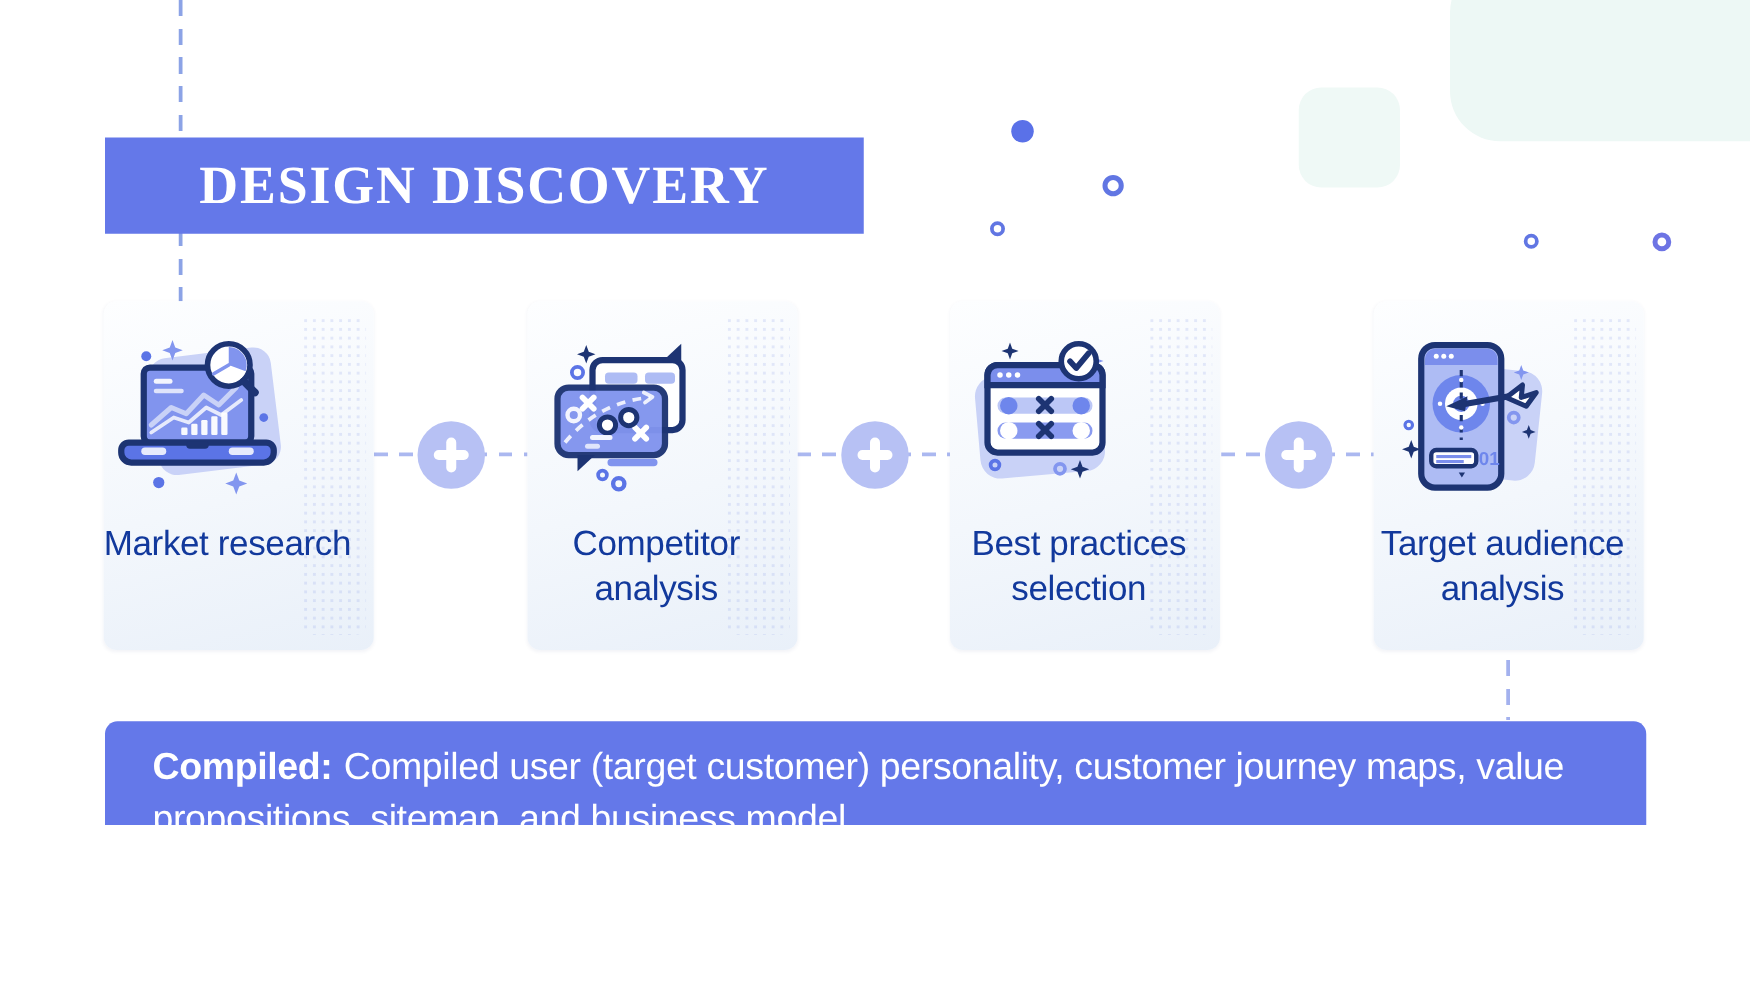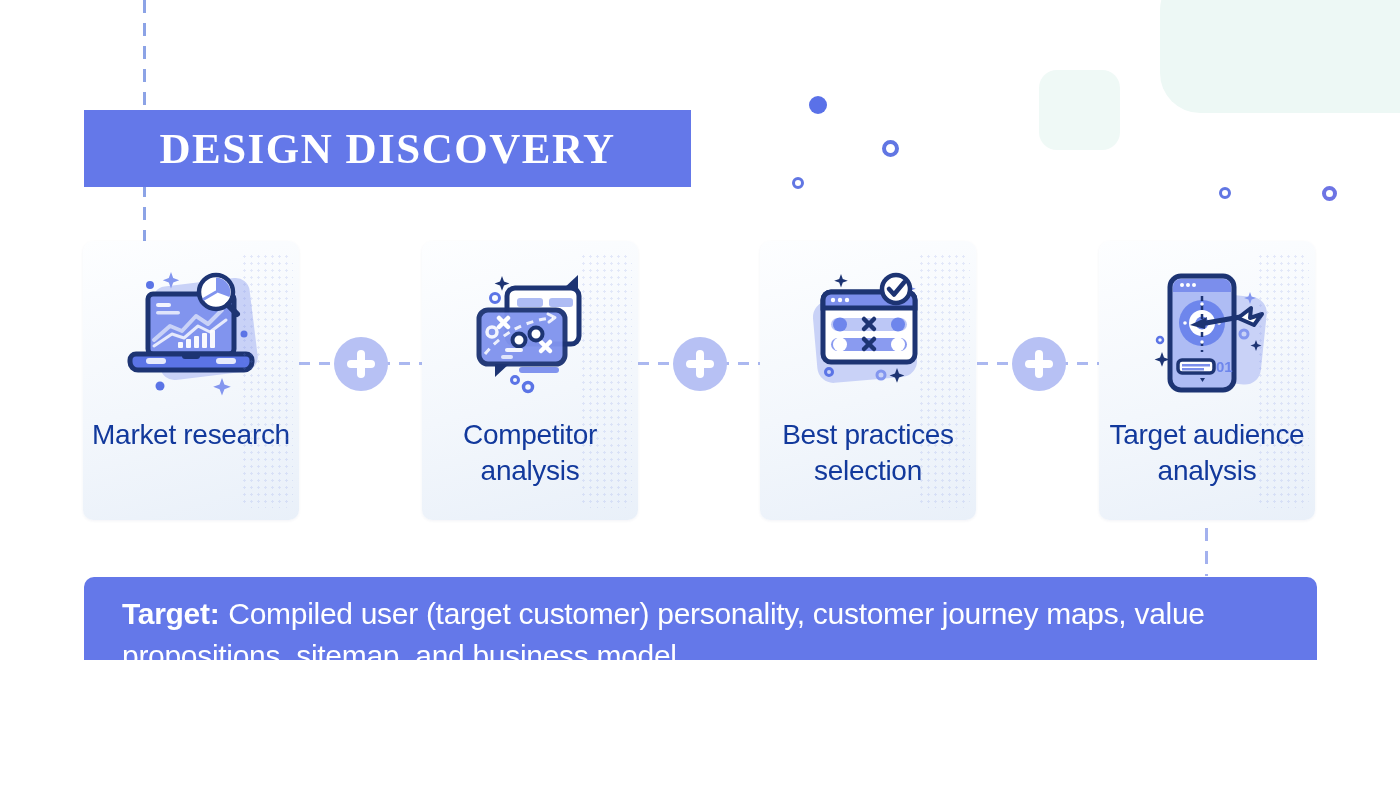--- a/index.html
+++ b/index.html
@@ -35,21 +35,21 @@
   
   .title-banner{position:absolute;left:84px;top:110px;width:607px;height:77px;z-index:2;
                 background:var(--banner,#6478E9);display:flex;align-items:center;justify-content:center;}
   .title-banner span{font-family:"Liberation Serif",serif;font-weight:bold;color:#fff;
                      font-size:43px;letter-spacing:1.5px;}
 
   
   .card{position:absolute;top:241px;width:216px;height:279px;border-radius:10px;z-index:2;
         background:linear-gradient(165deg,#fdfeff 0%,#f3f7fc 55%,#e9f0f9 100%);
         box-shadow:0 1px 3px rgba(30,50,120,0.06);
-        display:flex;flex-direction:column;align-items:center;padding-top:24px;box-sizing:border-box;}
+        display:flex;flex-direction:column;align-items:flex-start;padding-top:24px;box-sizing:border-box;}
   .card::after{content:"";position:absolute;right:6px;top:12px;bottom:12px;width:52px;
         background-image:radial-gradient(rgba(108,130,225,.16) 1.2px,transparent 1.3px);
         background-size:7px 7px;border-radius:8px;pointer-events:none;}
   .card-1{left:83px;} .card-2{left:422px;} .card-3{left:760px;} .card-4{left:1099px;}
   .card svg{width:150px;height:146px;flex:none;}
   .card-label{margin-top:6px;text-align:center;color:var(--navy-text,#12399C);
               font-size:28px;line-height:36px;letter-spacing:-0.3px;max-width:206px;}
 
   
   .plus-circle{position:absolute;top:337px;width:54px;height:54px;border-radius:50%;z-index:3;
@@ -226,18 +226,18 @@
     <span class="plus-icon"></span>
   </div>
   <div class="plus-circle plus-2">
     <span class="plus-icon"></span>
   </div>
   <div class="plus-circle plus-3">
     <span class="plus-icon"></span>
   </div>
 
   <div class="results-banner">
-    <span class="results-prefix">Target:</span><span>Compiled user (target customer) personality, customer journey maps, value propositions, sitemap, and business model.</span>
+    <span class="results-prefix">Compiled:</span><span>Compiled user (target customer) personality, customer journey maps, value propositions, sitemap, and business model.</span>
   </div>
 
   <div class="bottom-line"></div>
 
 </div>
 
 </body></html>

